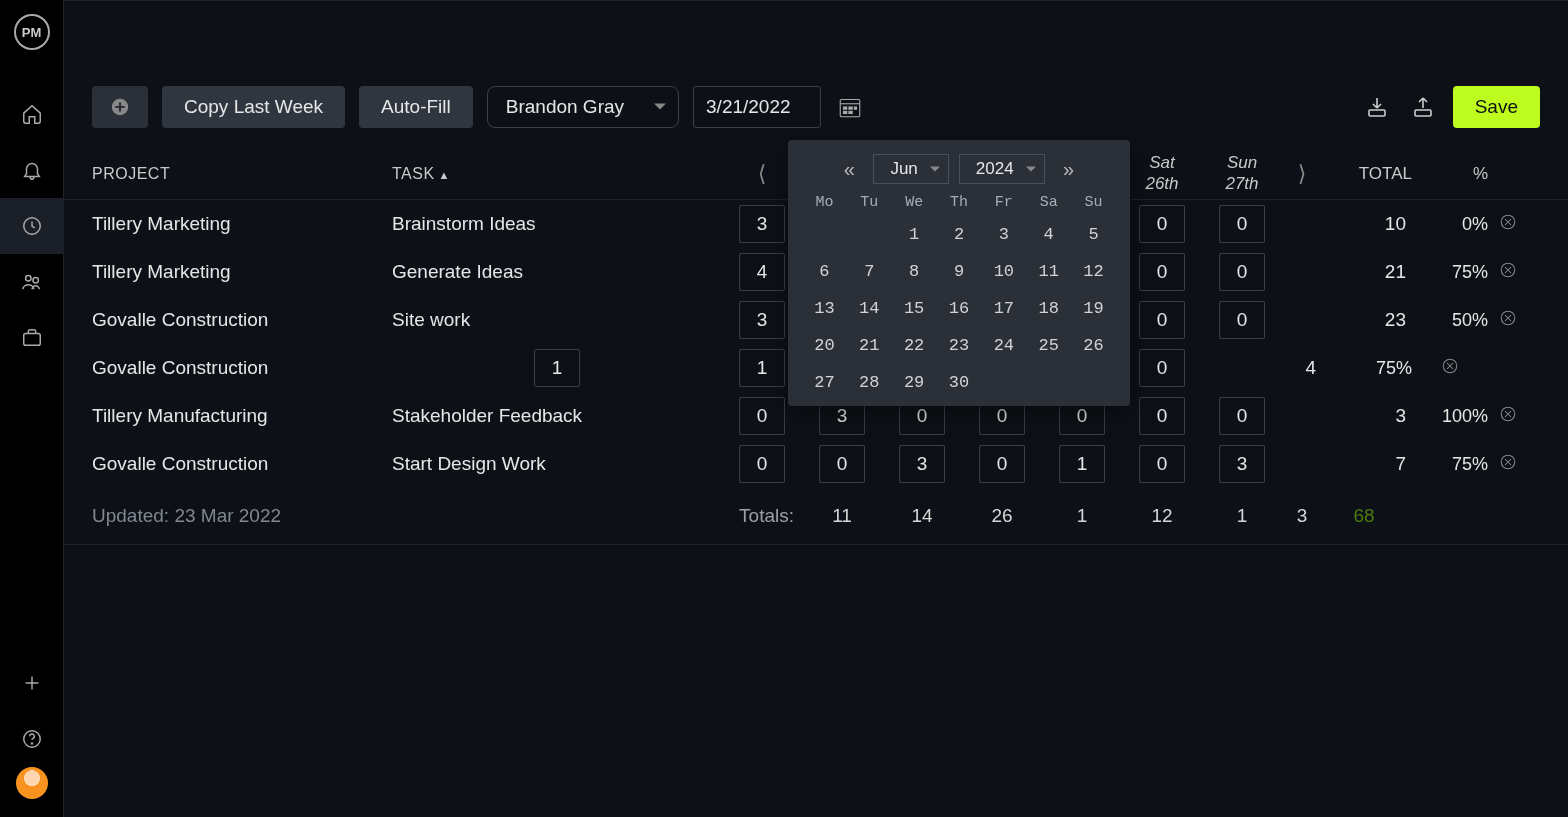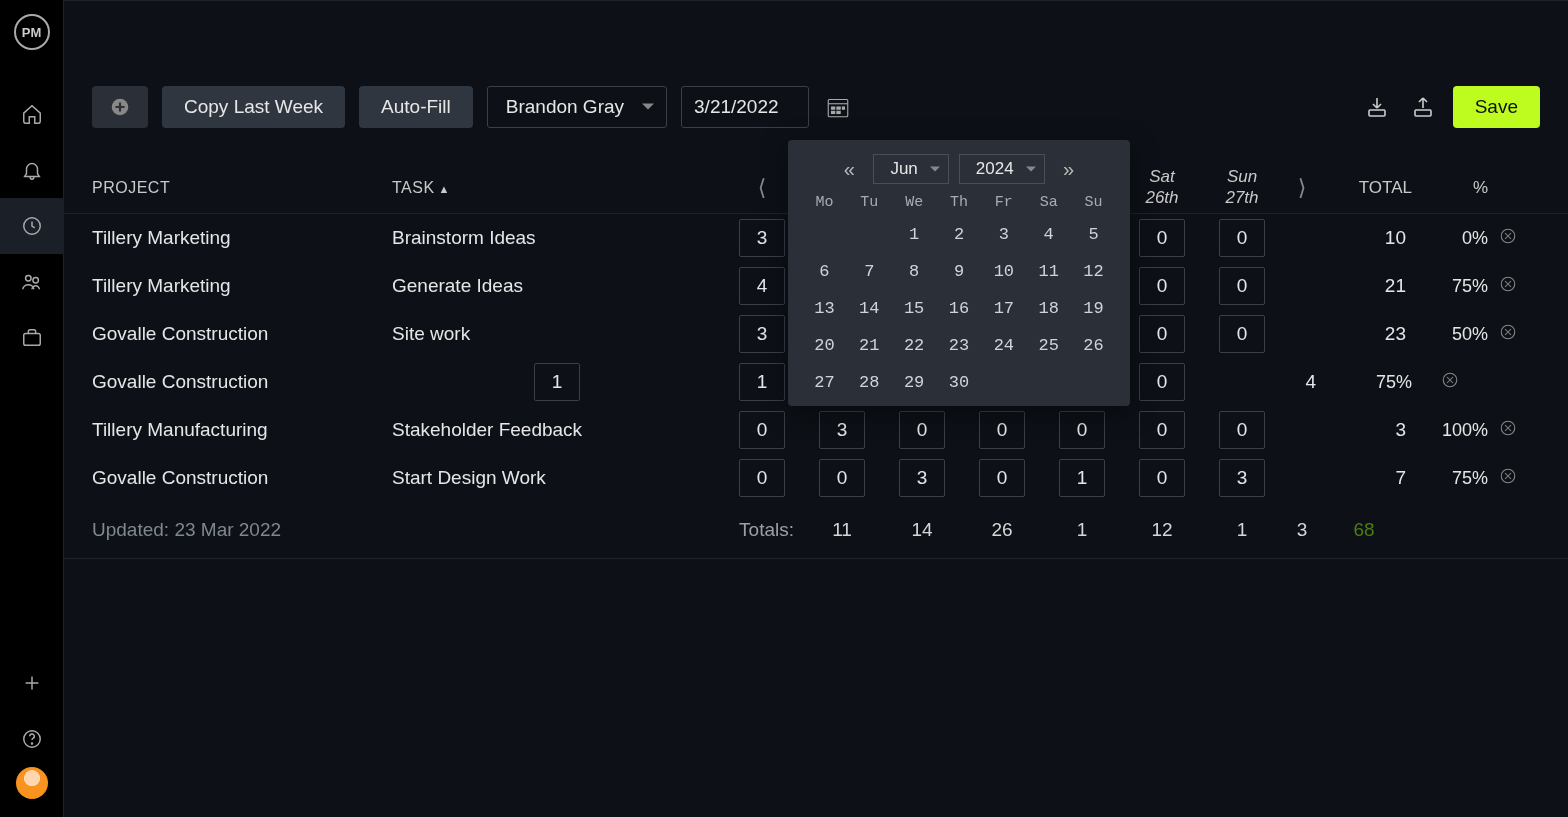--- a/index.html
+++ b/index.html
@@ -64,26 +64,26 @@
   color: #e6e6e6;
   font-size: 19px;
   border-radius: 4px;
   cursor: pointer;
   display: inline-flex; align-items: center; justify-content: center;
 }
 .btn.icon-only { width: 56px; padding: 0; }
 .btn.light { background: #303640; }
 .select {
   height: 42px;
-  padding: 0 42px 0 18px;
+  padding: 0 54px 0 18px;
   background: #0d1117;
   border: 1px solid #3a3f48;
   color: #e6e6e6;
   font-size: 19px;
-  border-radius: 3px;
+  border-radius: 8px;
   position: relative;
   display: inline-flex; align-items: center;
   cursor: pointer;
 }
 .select .caret {
   position: absolute; right: 12px; top: 50%; transform: translateY(-60%);
   width: 0; height: 0; border-left: 6px solid transparent; border-right: 6px solid transparent;
   border-top: 6px solid #888;
 }
 .date-input {
@@ -114,21 +114,21 @@
   background: #bdfc1e;
   color: #111;
   font-size: 19px;
   font-weight: 500;
   border: none;
   border-radius: 4px;
   cursor: pointer;
 }
 
 .grid {
-  margin-top: 34px;
+  margin-top: 20px;
   border-bottom: 1px solid #1f2329;
 }
 .header-row, .data-row, .totals-row {
   display: grid;
   grid-template-columns: 300px 330px 80px 80px 80px 80px 80px 80px 80px 40px 90px 76px 40px;
   align-items: center;
   padding: 0 28px;
   column-gap: 0;
 }
 .header-row {

